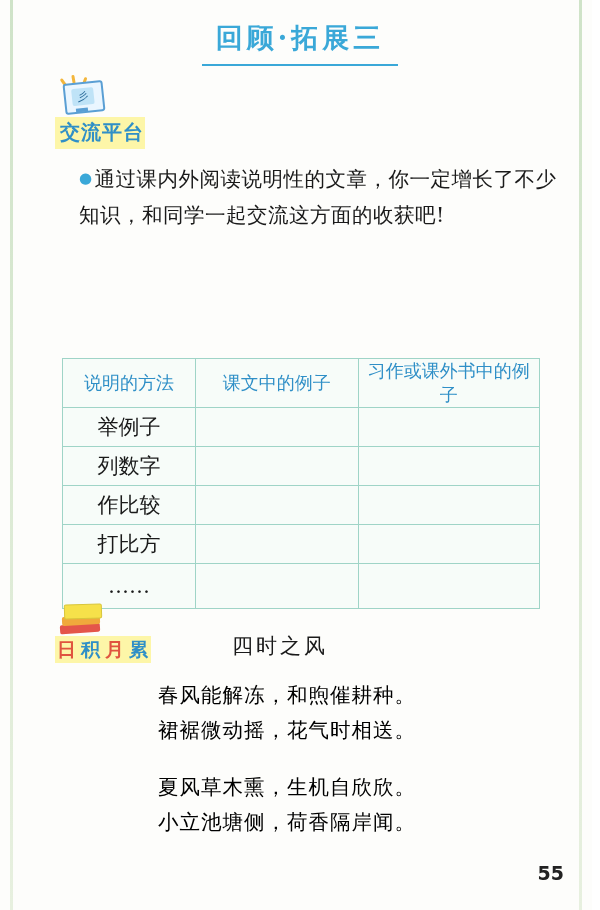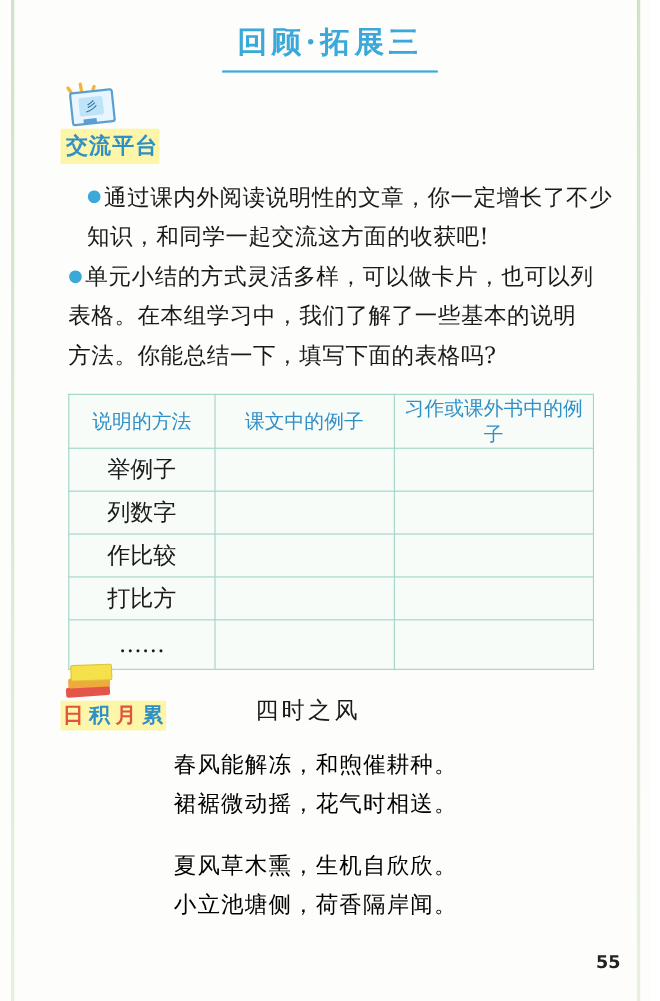--- a/index.html
+++ b/index.html
@@ -194,21 +194,21 @@
     letter-spacing: 1px;
     color: #000000;
   }
   #stanza1 { top: 678px; }
   #stanza2 { top: 770px; }
 
   .page-number {
     position: absolute;
     right: 28px; bottom: 26px;
     font-family: "DejaVu Sans", "Liberation Sans", sans-serif;
-    font-size: 16px;
+    font-size: 19px;
     font-weight: bold;
     color: #222;
   }
 </style>
 </head>
 <body>
 
 <div class="page">
 
   <div class="edge-left"></div>
@@ -227,23 +227,20 @@
     </div>
     <div class="monitor-stand"></div>
   </div>
 
   <div class="label-jiaoliu">交流平台</div>
 
   <div class="para" id="para1">
     <span class="bullet">●</span><span>通过课内外阅读说明性的文章，你一定增长了不少知识，和同学一起交流这方面的收获吧!</span>
   </div>
 
-  <div class="para" id="para2">
-    <span class="bullet">●</span><span>单元小结的方式灵活多样，可以做卡片，也可以列表格。在本组学习中，我们了解了一些基本的说明方法。你能总结一下，填写下面的表格吗?</span>
-  </div>
 
   <table class="tbl">
     <tbody>
       <tr class="head">
         <td class="c0">说明的方法</td>
         <td class="c1">课文中的例子</td>
         <td class="c2">习作或课外书中的例子</td>
       </tr>
       <tr>
         <td class="c0">举例子</td>

